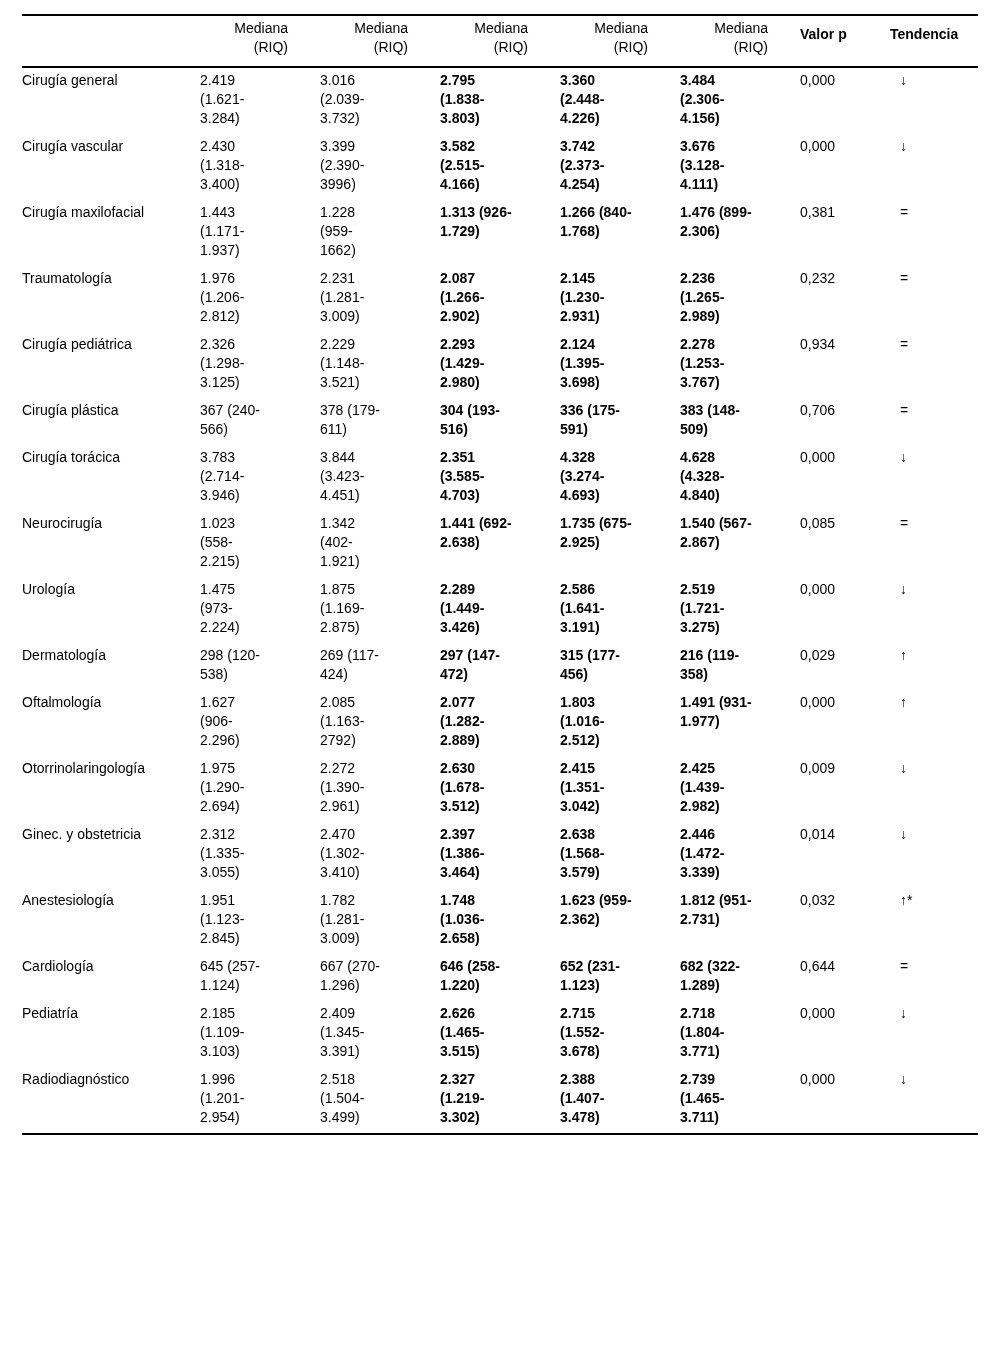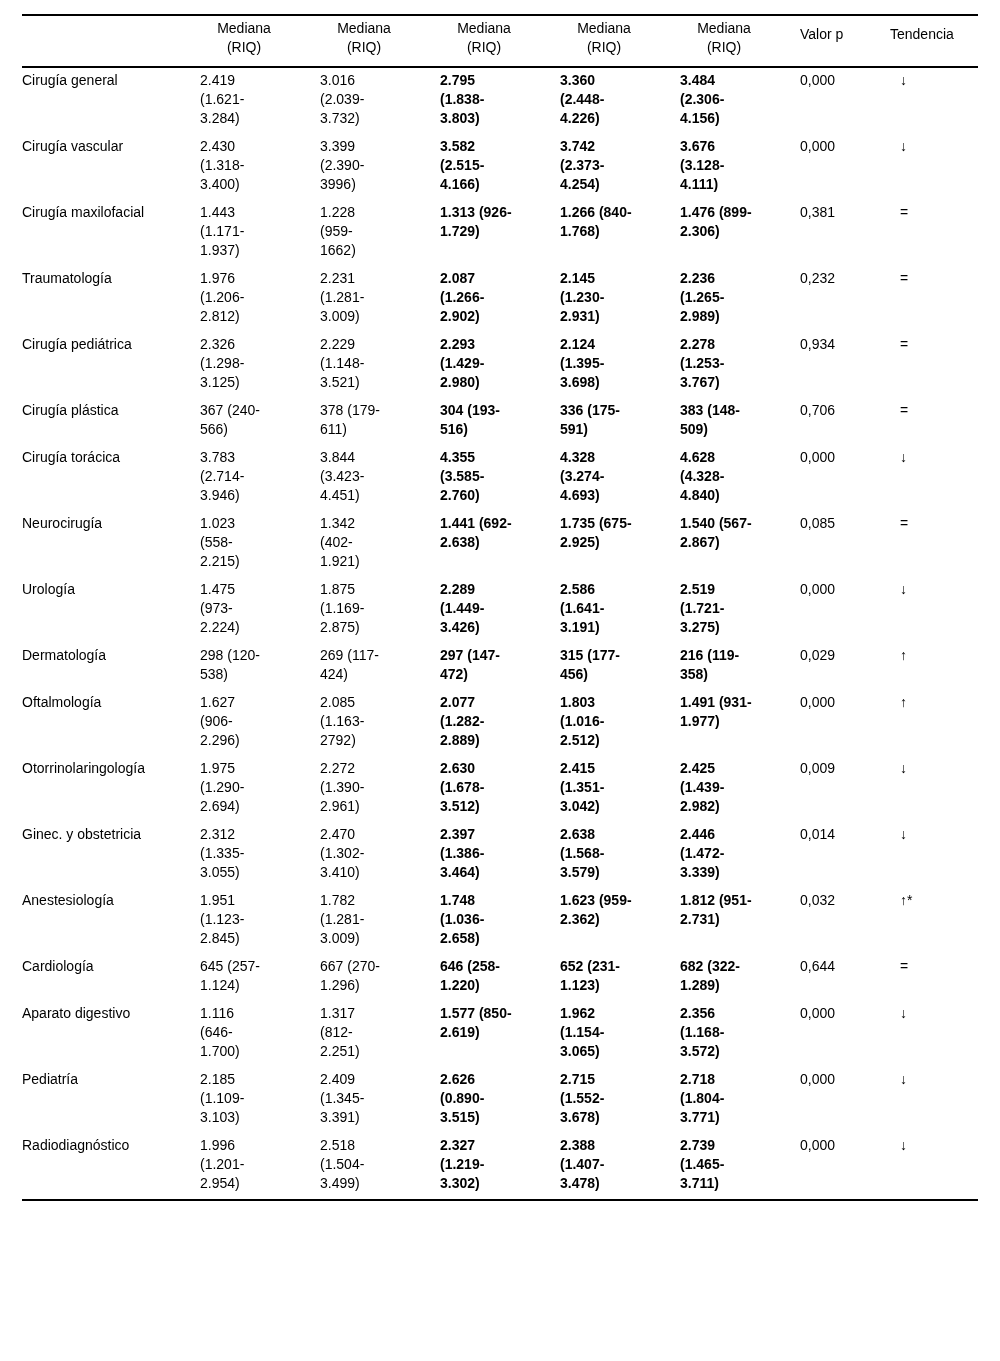--- a/index.html
+++ b/index.html
@@ -35,26 +35,27 @@
   tr.year-row th.year {
     text-align: center;
     padding: 7px 32px 5px 0;
     border-bottom: 1px solid #000;
   }
   tr.year-row td.blank { border-bottom: none; }
 
   
   tr.sub-row th, tr.sub-row td { border-bottom: 2px solid #000; }
   tr.sub-row th.median-h {
-    text-align: center;
+    text-align: right;
     padding: 3px 32px 9px 0;
   }
   tr.sub-row th.p-h, tr.sub-row th.t-h {
     vertical-align: middle;
     padding: 0 0 14px 0;
+    font-weight: bold;
   }
 
   
   tbody td { padding-top: 3px; padding-bottom: 6px; }
   td.name  { padding-right: 8px; }
   td.val   { word-wrap: normal; }
   td.c18, td.c19 { padding-right: 54px; }
   td.c20, td.c21, td.c22 { padding-right: 44px; font-weight: bold; }
   td.pval  { padding-right: 6px; }
   td.trend { padding-left: 10px; }
@@ -144,21 +145,21 @@
     <td class="val c20">304 (193-516)</td>
     <td class="val c21">336 (175-591)</td>
     <td class="val c22">383 (148-509)</td>
     <td class="pval">0,706</td>
     <td class="trend">=</td>
   </tr>
         <tr>
     <td class="name">Cirugía torácica</td>
     <td class="val c18">3.783 (2.714-3.946)</td>
     <td class="val c19">3.844 (3.423-4.451)</td>
-    <td class="val c20">4.355 (3.585-2.760)</td>
+    <td class="val c20">2.351 (3.585-4.703)</td>
     <td class="val c21">4.328 (3.274-4.693)</td>
     <td class="val c22">4.628 (4.328-4.840)</td>
     <td class="pval">0,000</td>
     <td class="trend">↓</td>
   </tr>
         <tr>
     <td class="name">Neurocirugía</td>
     <td class="val c18">1.023 (558-2.215)</td>
     <td class="val c19">1.342 (402-1.921)</td>
     <td class="val c20">1.441 (692-2.638)</td>
@@ -231,34 +232,24 @@
     <td class="name">Cardiología</td>
     <td class="val c18">645 (257-1.124)</td>
     <td class="val c19">667 (270-1.296)</td>
     <td class="val c20">646 (258-1.220)</td>
     <td class="val c21">652 (231-1.123)</td>
     <td class="val c22">682 (322-1.289)</td>
     <td class="pval">0,644</td>
     <td class="trend">=</td>
   </tr>
         <tr>
-    <td class="name">Aparato digestivo</td>
-    <td class="val c18">1.116 (646-1.700)</td>
-    <td class="val c19">1.317 (812-2.251)</td>
-    <td class="val c20">1.577 (850-2.619)</td>
-    <td class="val c21">1.962 (1.154-3.065)</td>
-    <td class="val c22">2.356 (1.168-3.572)</td>
-    <td class="pval">0,000</td>
-    <td class="trend">↓</td>
-  </tr>
-        <tr>
     <td class="name">Pediatría</td>
     <td class="val c18">2.185 (1.109-3.103)</td>
     <td class="val c19">2.409 (1.345-3.391)</td>
-    <td class="val c20">2.626 (0.890-3.515)</td>
+    <td class="val c20">2.626 (1.465-3.515)</td>
     <td class="val c21">2.715 (1.552-3.678)</td>
     <td class="val c22">2.718 (1.804-3.771)</td>
     <td class="pval">0,000</td>
     <td class="trend">↓</td>
   </tr>
         <tr>
     <td class="name">Radiodiagnóstico</td>
     <td class="val c18">1.996 (1.201-2.954)</td>
     <td class="val c19">2.518 (1.504-3.499)</td>
     <td class="val c20">2.327 (1.219-3.302)</td>

